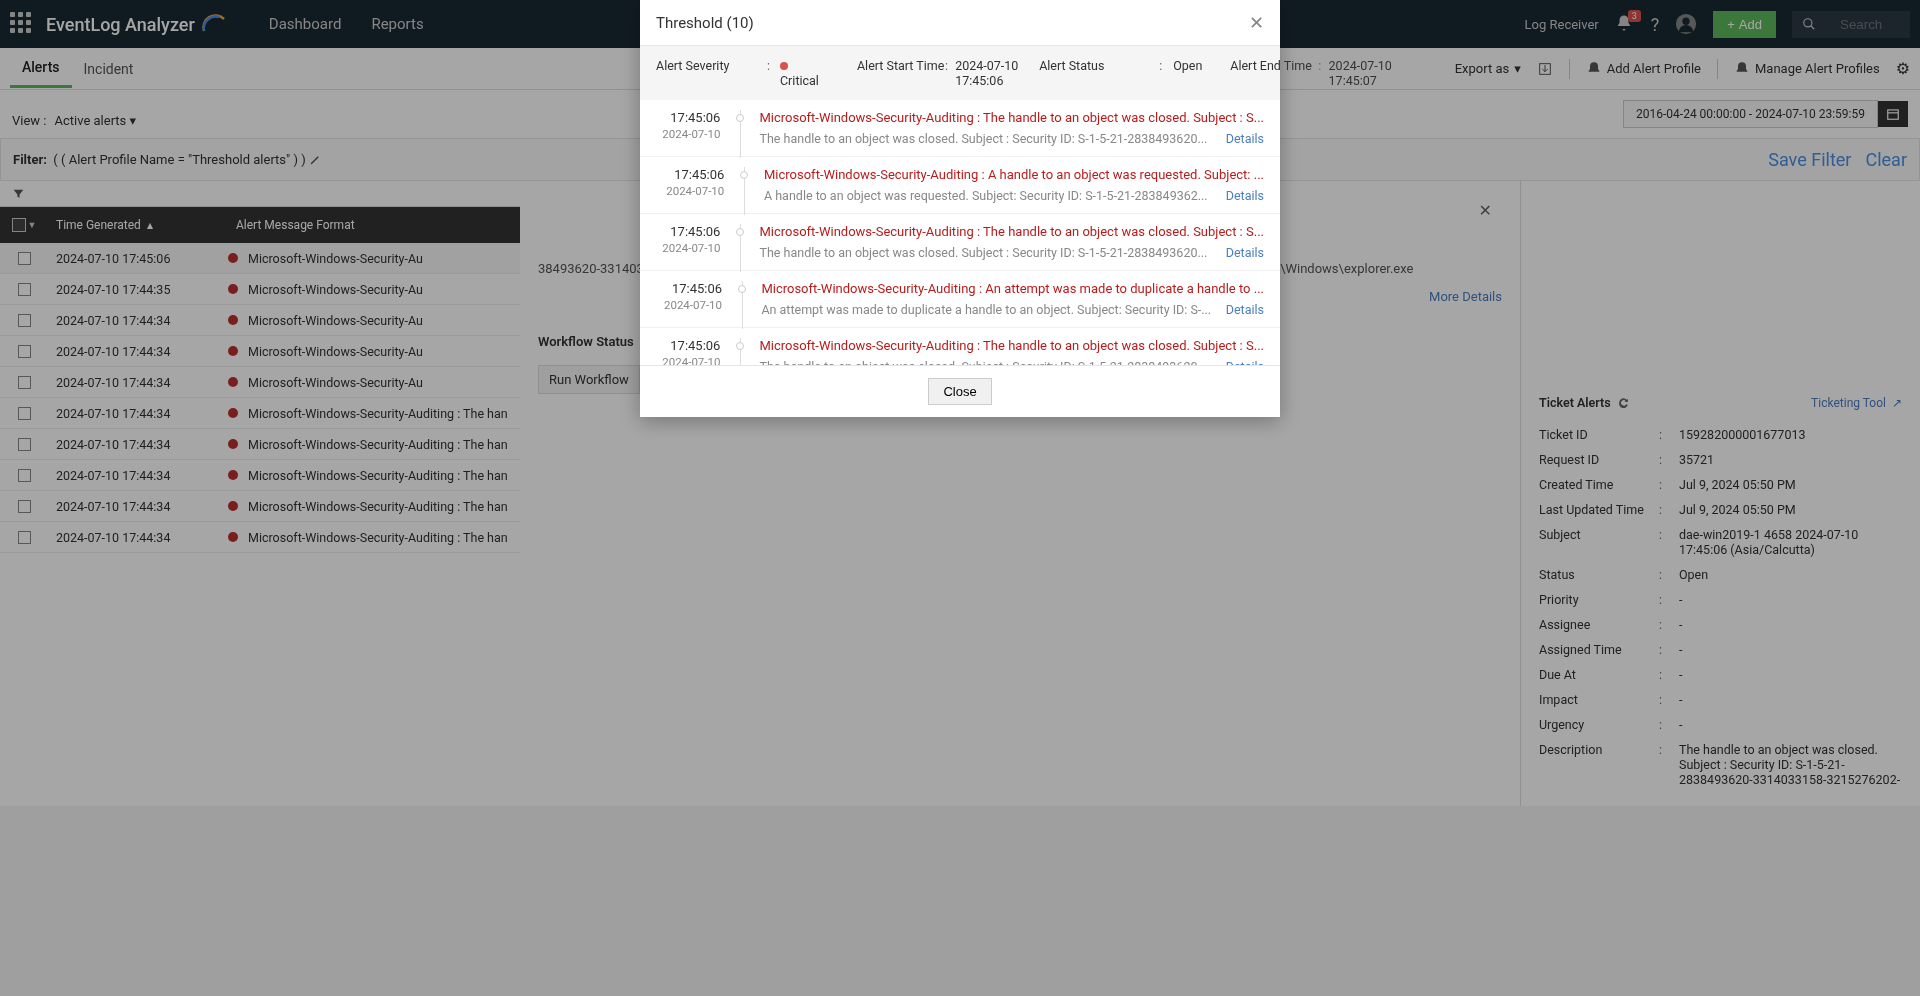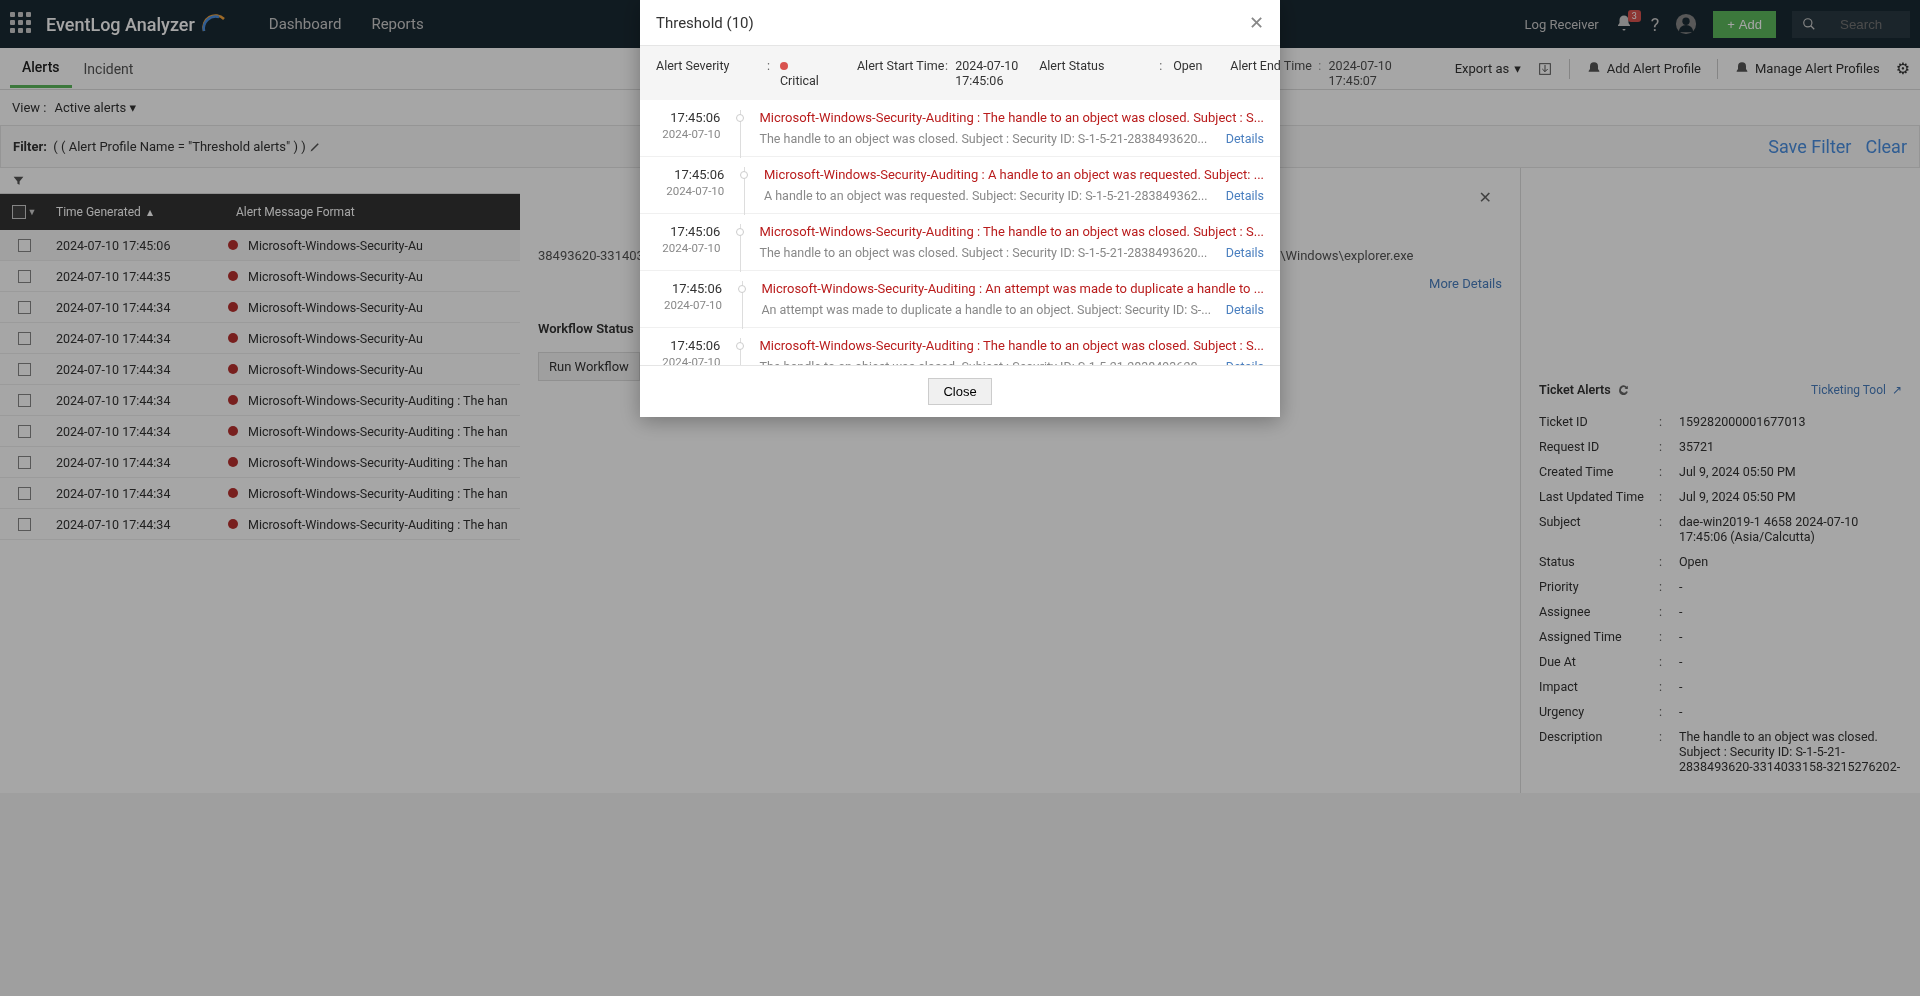--- a/index.html
+++ b/index.html
@@ -176,20 +176,29 @@
     </div>
     <span class="gear-icon">⚙</span>
   </div>
 </div>
 
 <div class="viewbar">
   <div class="viewsel">
     <span>View :</span>
     <span><span>Active alerts</span> <span>▾</span></span>
   </div>
+  <div class="date-range">
+    <div class="date-range-box">2016-04-24 00:00:00 - 2024-07-10 23:59:59</div>
+    <div class="date-cal-btn">
+      <svg width="14" height="14" viewBox="0 0 24 24">
+          <rect x="3" y="5" width="18" height="16" stroke="#fff" fill="none" stroke-width="2"></rect>
+          <line x1="3" y1="10" x2="21" y2="10" stroke="#fff" stroke-width="2"></line>
+        </svg>
+    </div>
+  </div>
 </div>
 
 <div class="filterbar">
   <b>Filter:</b>&nbsp;&nbsp;
   <span>( ( Alert Profile Name = "Threshold alerts" ) )</span>&nbsp;
   <svg width="13" height="13" viewBox="0 0 24 24">
       <path d="M3 21l3-1 12-12-2-2L4 18l-1 3z" fill="#555"></path>
     </svg>
   <div class="links">
     <a>Save Filter</a>

